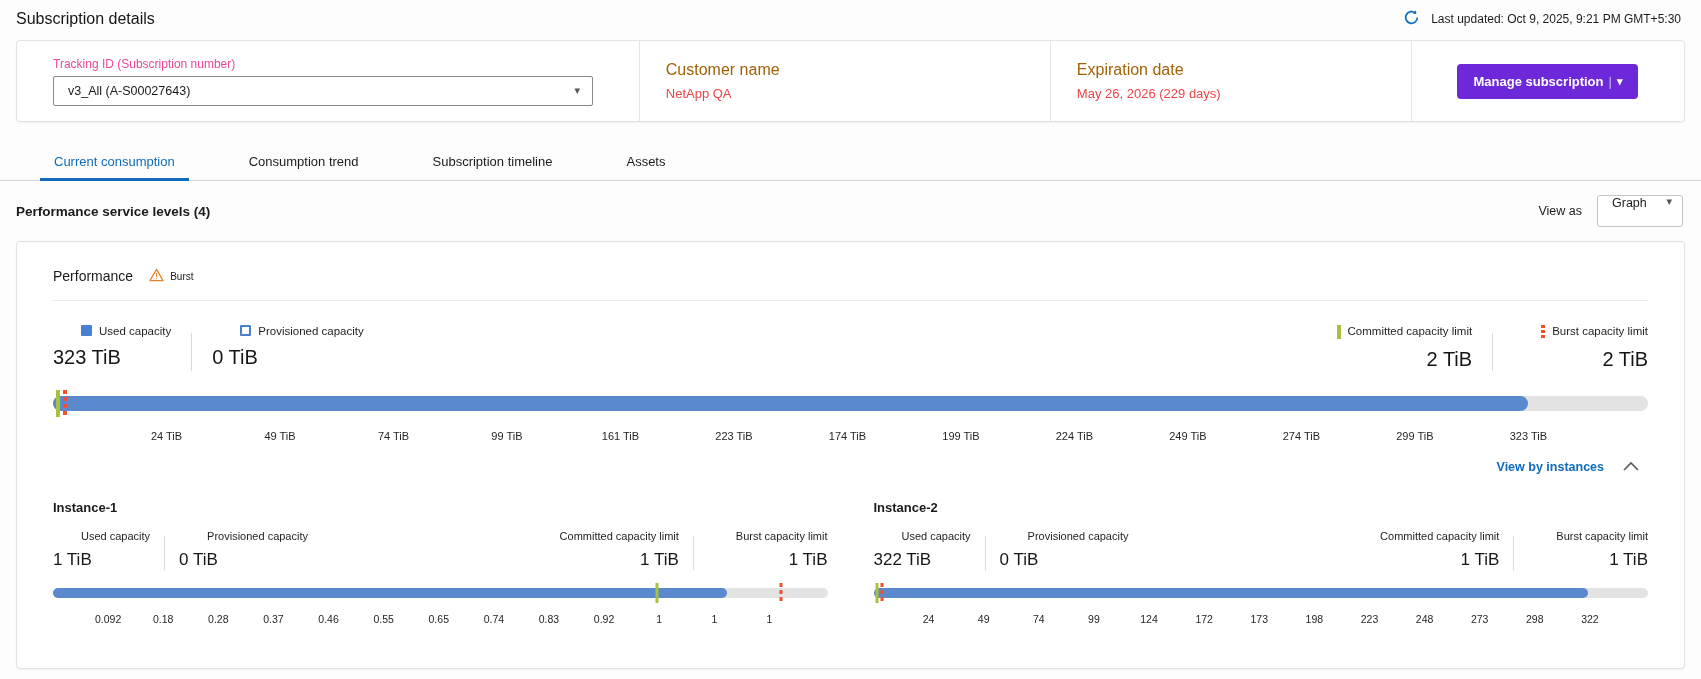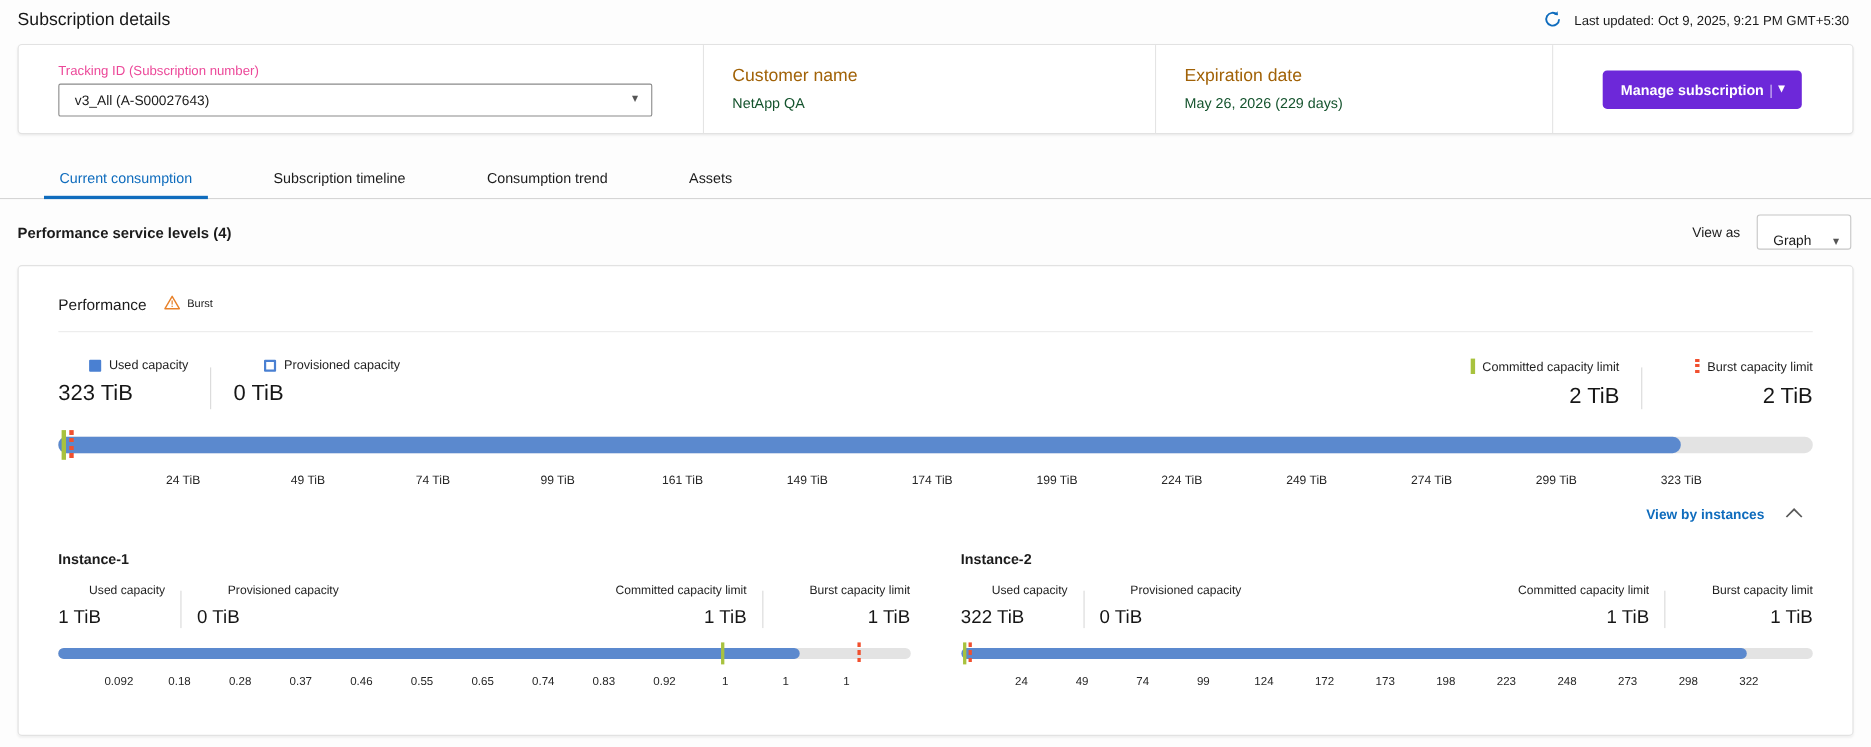--- a/index.html
+++ b/index.html
@@ -27,21 +27,21 @@
     border: 1px solid #8a8a8a; border-radius: 2px; height: 30px; max-width: 540px;
     display: flex; align-items: center; justify-content: space-between;
     padding: 0 12px 0 14px; font-size: 12.5px; background: #fff; cursor: pointer;
   }
   .caret { font-size: 11px; color: #555; line-height: 1; }
   .sc-divider { width: 1px; background: #e4e4e4; }
   .sc-info { padding: 0 26px; gap: 7px; }
   .sc-info.customer { flex: 0 0 24.6%; }
   .sc-info.expiration { flex: 0 0 21.6%; }
   .info-label { font-size: 16px; color: #a16207; }
-  .info-value { font-size: 13px; color: #14532d; }
+  .info-value { font-size: 13px; color: #ef4444; }
   .sc-action { flex: 1; display: flex; align-items: center; justify-content: center; }
   .manage-btn {
     background: #6d28d9; color: #fff; border: none; border-radius: 4px;
     font-family: "Liberation Sans", sans-serif;
     font-size: 13px; font-weight: bold; padding: 10px 16px;
     display: flex; align-items: center; gap: 5px; cursor: pointer;
   }
   .btn-sep { font-weight: 400; opacity: .65; }
   .manage-btn .caret { color: #fff; }
 
@@ -50,39 +50,39 @@
   .tab { font-size: 13px; padding: 10px 14px 11px; cursor: pointer; position: relative; color: #1b1b1b; }
   .tab.active { color: #0F6CBD; }
   .tab.active::after { content: ""; position: absolute; left: 0; right: 0; bottom: -1px; height: 3px; background: #0F6CBD; }
 
   
   .section-header { display: flex; justify-content: space-between; align-items: center; margin: 0 18px 0 16px; height: 60px; }
   .section-title { font-size: 13.5px; font-weight: bold; }
   .view-as { display: flex; align-items: center; gap: 15px; font-size: 12.5px; }
   .graph-select {
     border: 1px solid #c6c6c6; border-radius: 3px; background: #fff; height: 32px; width: 86px;
-    display: flex; align-items: flex-end; justify-content: space-between; padding: 0 10px 0 14px;
+    display: flex; align-items: flex-start; justify-content: space-between; padding: 0 10px 0 14px;
     font-size: 12.5px; cursor: pointer;
   }
 
   
   .perf-card {
     margin: 0 16px; background: #fff; border: 1px solid #e2e2e2; border-radius: 4px;
     box-shadow: 0 1px 2px rgba(0,0,0,.05);
     padding: 26px 36px 24px; height: 428px;
   }
   .perf-title-row { display: flex; align-items: center; gap: 16px; padding-bottom: 16px; border-bottom: 1px solid #ececec; }
   .perf-name { font-size: 14px; font-weight: normal; }
   .burst-badge { display: flex; align-items: center; gap: 6px; font-size: 10px; }
 
   .legend-row { display: flex; justify-content: space-between; margin-top: 24px; }
   .legend-left, .legend-right { display: flex; }
   .stat { display: flex; flex-direction: column; gap: 9px; }
   .stat.right { align-items: flex-end; }
-  .stat-top { display: flex; align-items: flex-end; gap: 7px; font-size: 11.5px; color: #1f1f1f; white-space: nowrap; padding-left: 28px; }
+  .stat-top { display: flex; align-items: flex-start; gap: 7px; font-size: 11.5px; color: #1f1f1f; white-space: nowrap; padding-left: 28px; }
   .stat-value { font-size: 20px; color: #161616; }
   .stat-divider { width: 1px; background: #d9d9d9; margin: 8px 20px 0; }
   .swatch-used { width: 11px; height: 11px; background: #4A80D2; border-radius: 1px; }
   .swatch-prov { width: 11px; height: 11px; border: 2px solid #4A80D2; border-radius: 1px; background: #fff; }
   .swatch-committed { width: 4px; height: 14px; background: #A8C23E; }
   .swatch-burst { width: 4px; height: 14px; background: repeating-linear-gradient(to bottom, #F1502F 0 3px, transparent 3px 5px); }
 
   .bar-wrap { position: relative; height: 36px; margin-top: 14px; }
   .bar-track { position: absolute; top: 11px; left: 0; right: 0; height: 15px; background: #E3E3E3; border-radius: 8px; }
   .bar-fill { position: absolute; top: 0; left: 0; height: 100%; background: #5B89CE; border-radius: 8px; }
@@ -151,22 +151,22 @@
     <button class="manage-btn">
       <span>Manage subscription</span>
       <span class="btn-sep">|</span>
       <span class="caret">▾</span>
     </button>
   </div>
 </div>
 
 <div class="tabs">
   <div class="tab active">Current consumption</div>
+  <div class="tab">Consumption trend</div>
   <div class="tab">Subscription timeline</div>
-  <div class="tab">Consumption trend</div>
   <div class="tab">Assets</div>
 </div>
 
 <div class="section-header">
   <div class="section-title">Performance service levels (4)</div>
   <div class="view-as">
     <span>View as</span>
     <div class="graph-select">
       <span>Graph</span>
       <span class="caret">▾</span>
@@ -233,21 +233,21 @@
     </div>
     <div class="marker committed" style="left: 0.3%;"></div>
     <div class="marker burst" style="left: 0.75%;"></div>
   </div>
   <div class="axis">
       <span class="axis-label" style="left: 7.11538%;">24 TiB</span>
       <span class="axis-label" style="left: 14.2308%;">49 TiB</span>
       <span class="axis-label" style="left: 21.3462%;">74 TiB</span>
       <span class="axis-label" style="left: 28.4615%;">99 TiB</span>
       <span class="axis-label" style="left: 35.5769%;">161 TiB</span>
-      <span class="axis-label" style="left: 42.6923%;">149 TiB</span>
+      <span class="axis-label" style="left: 42.6923%;">223 TiB</span>
       <span class="axis-label" style="left: 49.8077%;">174 TiB</span>
       <span class="axis-label" style="left: 56.9231%;">199 TiB</span>
       <span class="axis-label" style="left: 64.0385%;">224 TiB</span>
       <span class="axis-label" style="left: 71.1538%;">249 TiB</span>
       <span class="axis-label" style="left: 78.2692%;">274 TiB</span>
       <span class="axis-label" style="left: 85.3846%;">299 TiB</span>
       <span class="axis-label" style="left: 92.5%;">323 TiB</span>
     </div>
 
   <div class="view-instances-row">

